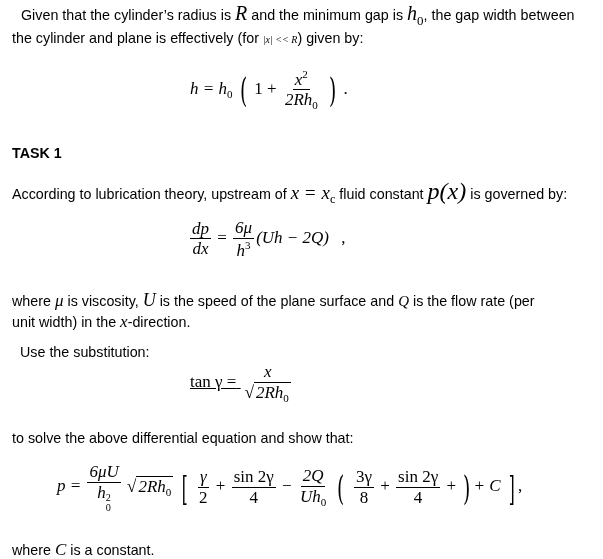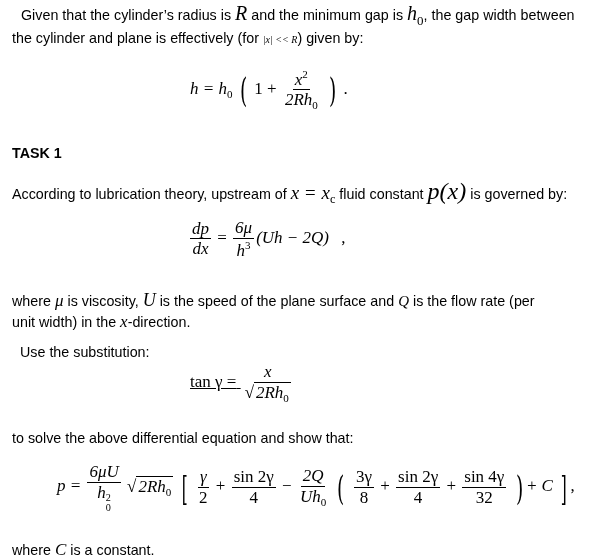--- a/index.html
+++ b/index.html
@@ -129,24 +129,20 @@
   <span class="frac mr">
       <span class="num">3γ</span>
       <span class="den">8</span>
     </span>
   <span>+</span>
   <span class="frac mr">
       <span class="num">sin 2γ</span>
       <span class="den">4</span>
     </span>
   <span>+</span>
-  <span class="frac mr">
-      <span class="num">sin 4γ</span>
-      <span class="den">32</span>
-    </span>
   <span class="big">)</span><span class="m">+ C</span>
   <span class="big" style="transform:scaleX(0.45);">]</span><span>,</span>
 </div>
 
 <div class="abs" style="left:12px; top:540px;">
   <span>where</span>
   <span class="m" style="font-size:17px;">C</span>
   <span>is a constant.</span>
 </div>
 

